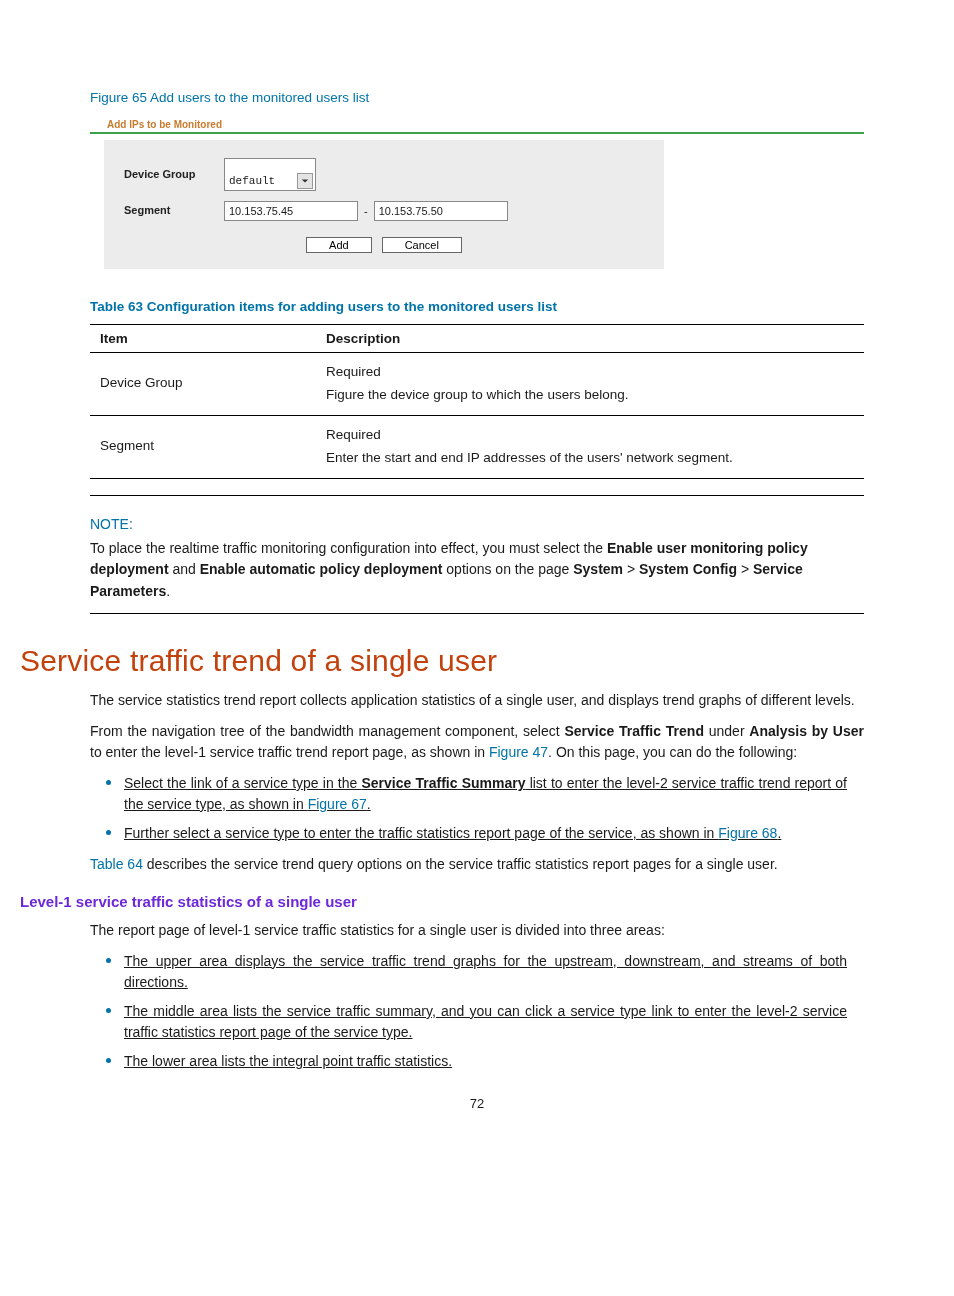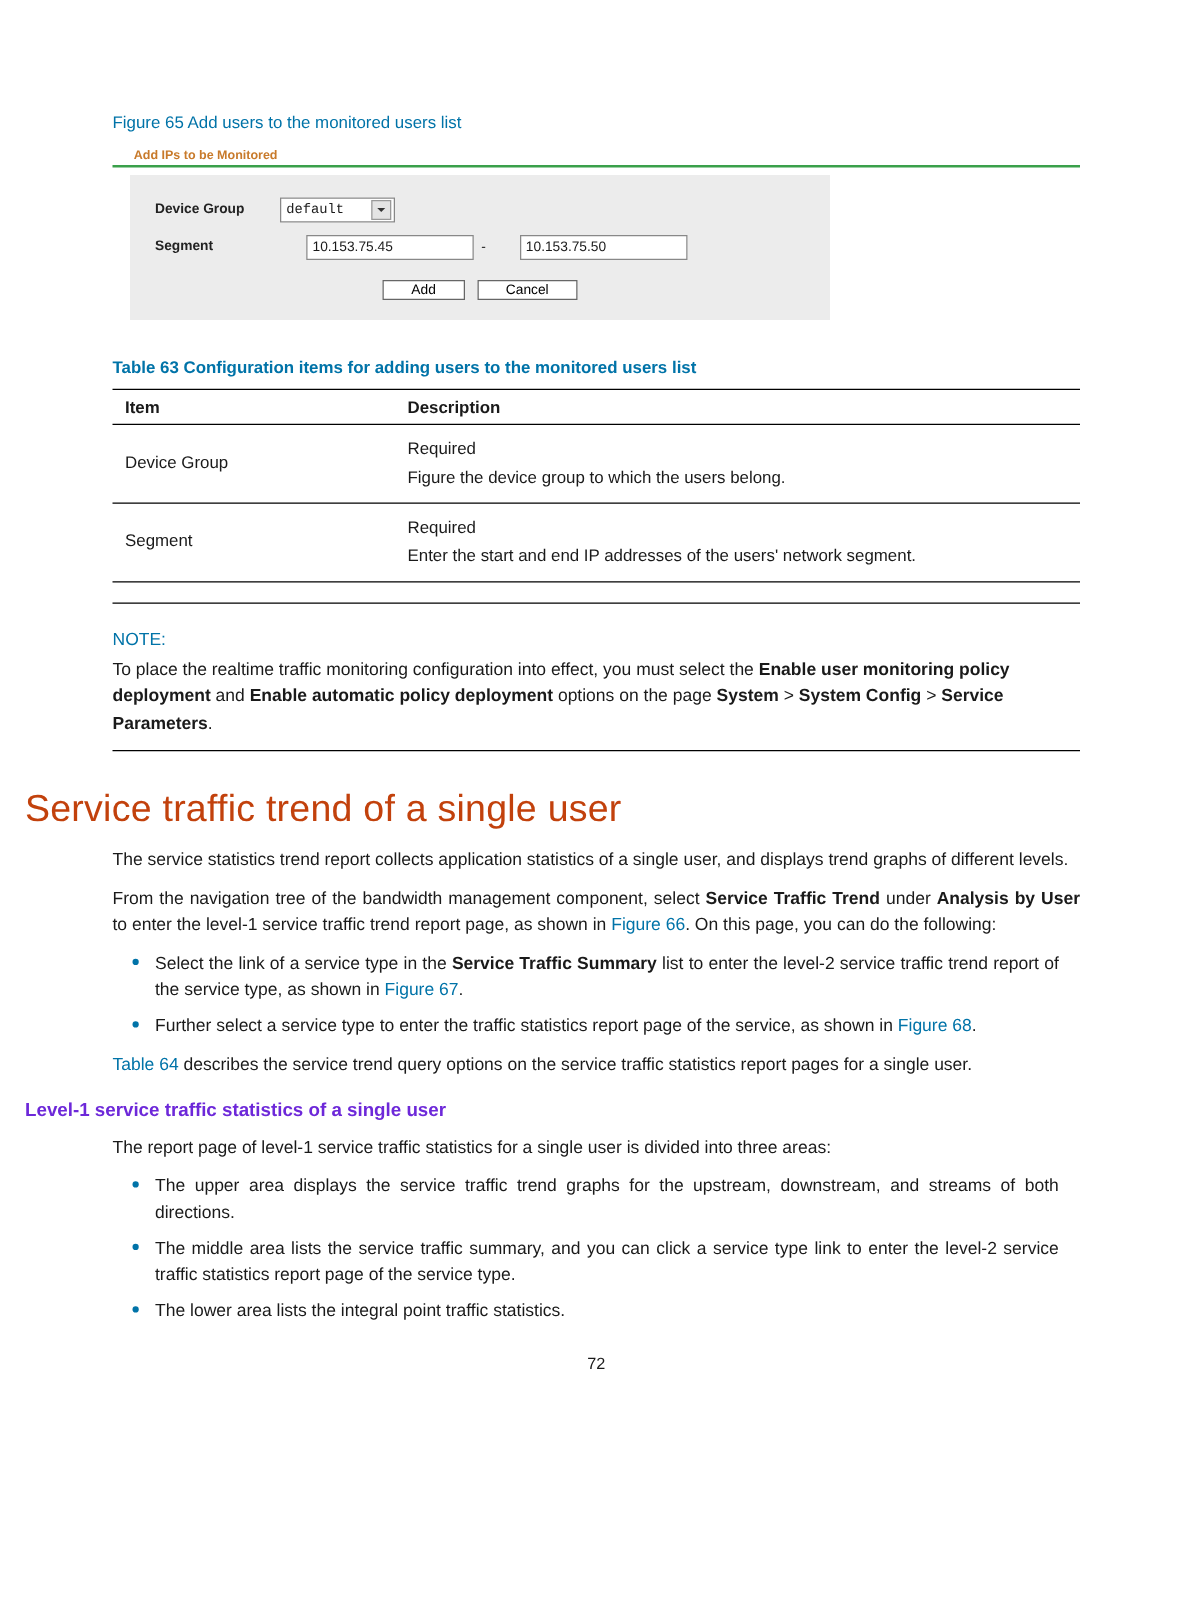--- a/index.html
+++ b/index.html
@@ -34,51 +34,51 @@
     width: 520px;
     font-family: Verdana, sans-serif;
     font-size: 11px;
   }
   .form-row { display: flex; align-items: center; margin-bottom: 10px; }
   .form-label { width: 100px; font-weight: 700; color:#222; line-height:1.2; }
   .select-box {
     display: inline-flex; align-items: center;
     background:#fff; border:1px solid #888; height:18px;
     font-family: "Courier New", monospace; font-size:11px;
-    padding: 0 2px 0 4px; gap:22px;
+    padding: 13px 2px 0 4px; gap:22px;
   }
   .chev-down {
     width:14px; height:14px; background:#e4e4e4; border:1px solid #999;
     display:inline-flex; align-items:center; justify-content:center;
   }
   .chev-down svg { width:8px; height:8px; }
   .ip-input {
     background:#fff; border:1px solid #888; height:18px; width:124px;
     font-family: Arial, sans-serif; font-size:11px; padding: 0 4px;
-    display:inline-flex; align-items:center;margin-left:21px;
+    display:inline-flex; align-items:center;
   }
   .btn {
     background:#fff; border:1px solid #666; font-size:11px;
     padding: 1px 22px; font-family: Arial, sans-serif;
   }
   .btn-row { display:flex; gap:10px; justify-content:center; margin-top:16px; }
   .panel-wrap { margin-bottom: 30px; }
   .tbl-caption { color:#0073a8; font-weight:700; font-size:13.5px; margin: 6px 0 10px 0; }
   .conf-table { width: 100%; border-collapse: collapse; font-size:13.5px; }
   .conf-table th { text-align:left; font-weight:700; padding:6px 6px 6px 10px; border-top:1.5px solid #000; border-bottom:1.5px solid #000; }
   .conf-table td { padding:8px 6px 8px 10px; border-bottom:1.5px solid #000; vertical-align: middle; line-height:1.7; }
   .conf-table td.col-item { width: 210px; }
   .note-rule-top { border:0; border-top:1.5px solid #000; margin: 16px 0 6px 0; }
   .note-rule-bot { border:0; border-top:1.5px solid #000; margin: 10px 0 0 0; }
   .note-title { color:#0073a8; font-size:14px; margin: 20px 0 6px 0; }
   .note-body { font-size:14px; line-height:1.55; }
   .h2 { color:#c2410c; font-weight:400; font-size:30px; margin: 30px 0 12px -70px; letter-spacing:0.2px; }
   p.body { font-size:14px; line-height:1.5; margin: 10px 0; text-align: justify; }
   .link { color:#0073a8; }
-  ul.blist { margin: 6px 17px 10px 0; padding-left: 34px; }
+  ul.blist { margin: 6px 17px 10px 0; padding-left: 34px; text-decoration: underline; }
   ul.blist li { position:relative; list-style:none; margin: 0 0 8px 0; line-height:1.5; text-align: justify; }
   ul.blist li::before {
     content:""; position:absolute; left:-18px; top:7px;
     width:5px; height:5px; background:#0073a8; border-radius:50%;
   }
   .h3 { color:#6d28d9; font-weight:700; font-size:15px; margin: 18px 0 8px -70px; }
   .export-icon {
     display:inline-flex; width:16px; height:16px; border:1px solid #333;
     background:#fff; align-items:center; justify-content:center; vertical-align:middle;
     position:relative; top:-1px;
@@ -155,21 +155,21 @@
   <div class="note-body">
     <span>To place the realtime traffic monitoring configuration into effect, you must select the </span><b>Enable user monitoring policy deployment</b><span> and </span><b>Enable automatic policy deployment</b><span> options on the page </span><b>System</b><span> &gt; </span><b>System Config</b><span> &gt; </span><b>Service Parameters</b><span>.</span>
   </div>
   <hr class="note-rule-bot">
 
   <div class="h2">Service traffic trend of a single user</div>
 
   <p class="body">The service statistics trend report collects application statistics of a single user, and displays trend graphs of different levels.</p>
 
   <p class="body">
-    <span>From the navigation tree of the bandwidth management component, select </span><b>Service Traffic Trend</b><span> under </span><b>Analysis by User</b><span> to enter the level-1 service traffic trend report page, as shown in </span><span class="link">Figure 66</span><span>. On this page, you can do the following:</span>
+    <span>From the navigation tree of the bandwidth management component, select </span><b>Service Traffic Trend</b><span> under </span><b>Analysis by User</b><span> to enter the level-1 service traffic trend report page, as shown in </span><span class="link">Figure 47</span><span>. On this page, you can do the following:</span>
   </p>
 
   <ul class="blist">
     <li>
       <span>Select the link of a service type in the </span><b>Service Traffic Summary</b><span> list to enter the level-2 service traffic trend report of the service type, as shown in </span><span class="link">Figure 67</span><span>.</span>
     </li>
     <li>
       <span>Further select a service type to enter the traffic statistics report page of the service, as shown in </span><span class="link">Figure 68</span><span>.</span>
     </li>
   </ul>

